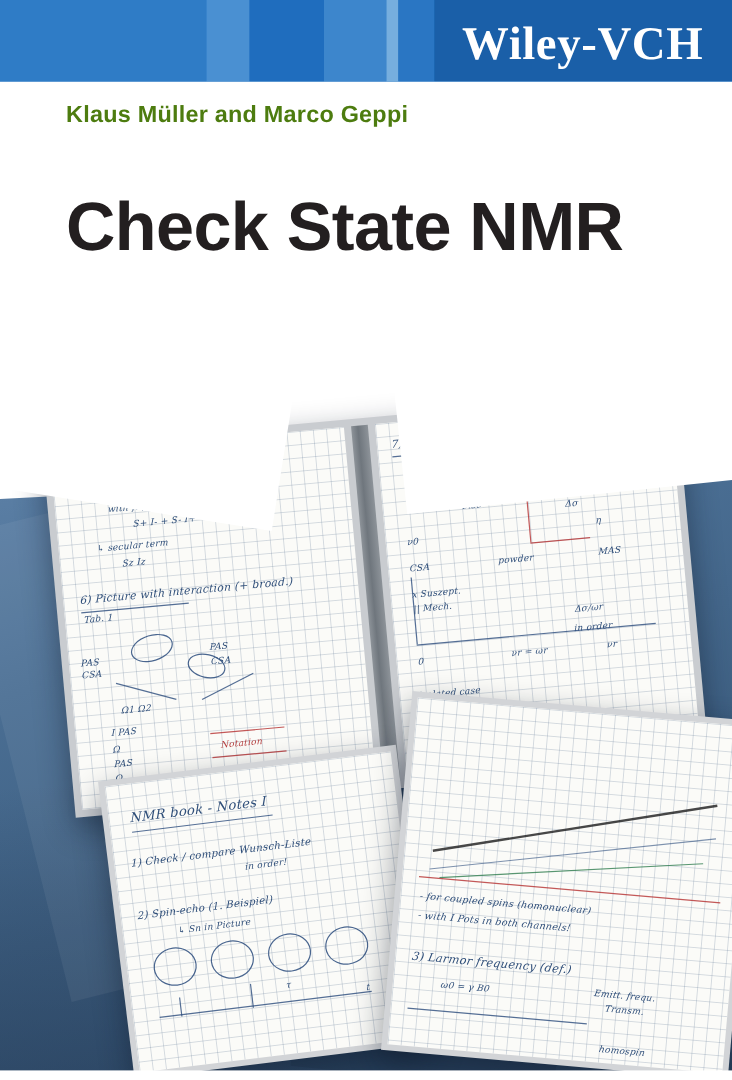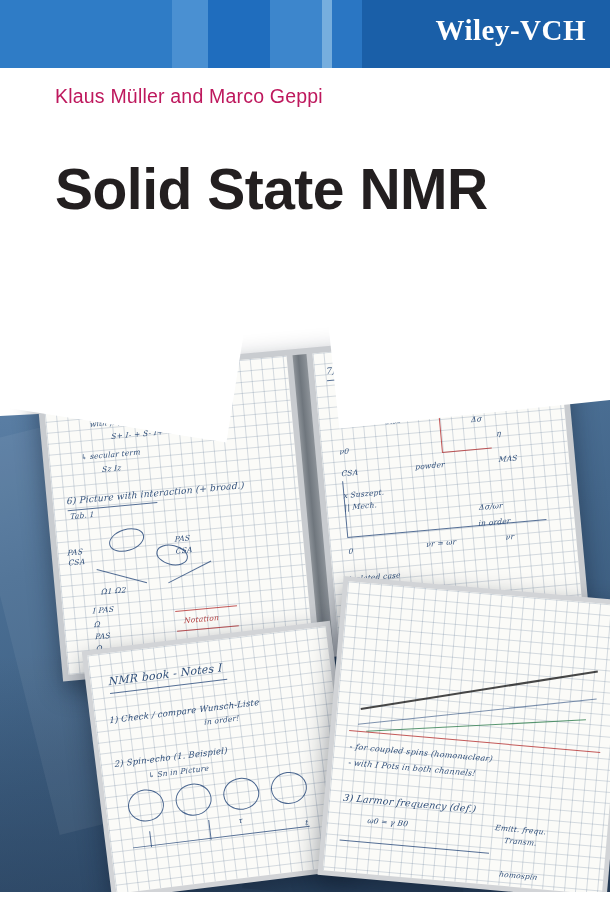--- a/index.html
+++ b/index.html
@@ -38,34 +38,34 @@
   .band-stripe.s4 { left: 270px; width: 52px; background: #3d86cc; }
   .band-stripe.s5 { left: 322px; width: 10px; background: #76aede; }
   .band-stripe.s6 { left: 332px; width: 30px; background: #2a76c3; }
   .band-stripe.s7 { left: 362px; width: 248px; background: #1a5fa8; }
 
   .publisher {
     position: absolute;
     right: 24px;
     top: 14px;
     color: #ffffff;
-    font-size: 29px;
+    font-size: 39px;
     font-weight: bold;
     letter-spacing: 0.5px;
     font-family: "Liberation Serif", serif;
   }
 
   
   .authors {
     position: absolute;
     left: 55px;
     top: 85px;
     font-size: 19.5px;
-    font-weight: normal;
-    color: #be185d;
+    font-weight: bold;
+    color: #4d7c0f;
     letter-spacing: 0.2px;
   }
 
   
   .title {
     position: absolute;
     left: 55px;
     top: 160px;
     font-size: 57px;
     font-weight: bold;
@@ -256,21 +256,21 @@
     <div class="band-stripe s3"></div>
     <div class="band-stripe s4"></div>
     <div class="band-stripe s5"></div>
     <div class="band-stripe s6"></div>
     <div class="band-stripe s7"></div>
     <div class="publisher">Wiley-VCH</div>
   </div>
 
   <div class="authors">Klaus Müller and Marco Geppi</div>
 
-  <div class="title">Solid State NMR</div>
+  <div class="title">Check State NMR</div>
 
   <div class="photo">
     <div class="denim"></div>
     <div class="denim-shade"></div>
     <div class="denim-fold f1"></div>
     <div class="denim-fold f2"></div>
     <div class="denim-fold f3"></div>
 
     <div class="book book-main">
       <div class="page">

